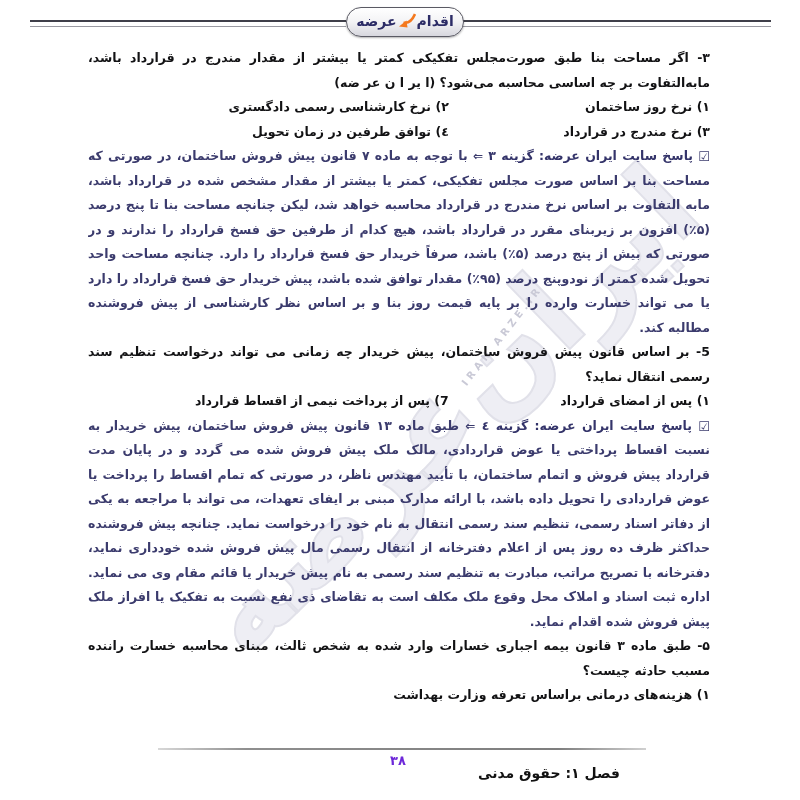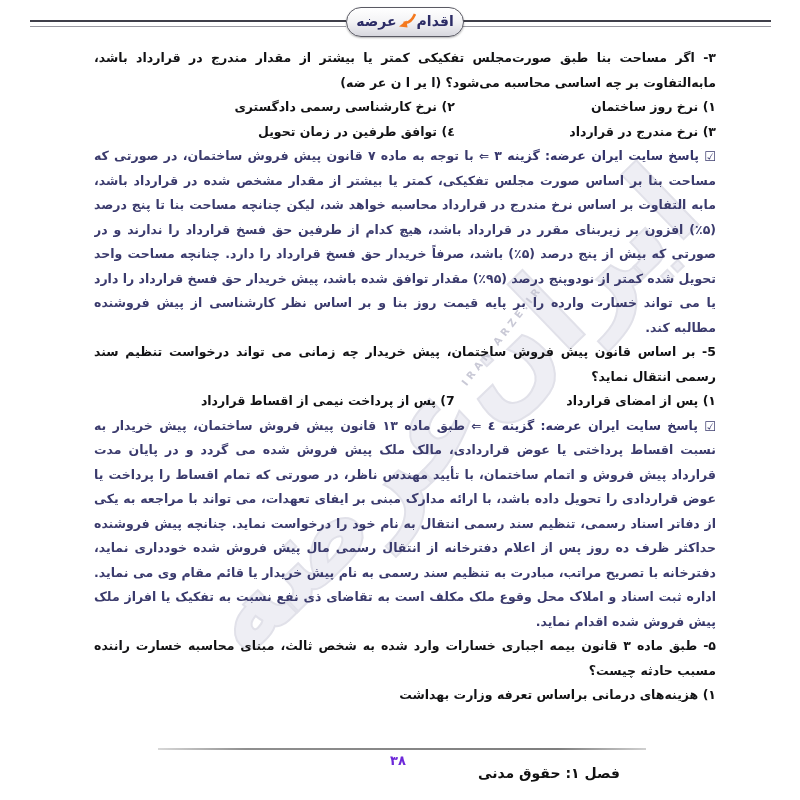--- a/index.html
+++ b/index.html
@@ -37,21 +37,21 @@
   }
   .watermark-sub {
     position:absolute; top:330px; left:440px; z-index:0;
     transform:rotate(-52deg); transform-origin:center;
     font-size:10px; letter-spacing:4px; color:#c9c9d6; font-weight:bold;
     direction:ltr; pointer-events:none;
   }
 
   
   .content {
-    position:absolute; top:46px; right:84px; width:622px; height:698px;
+    position:absolute; top:46px; right:90px; width:622px; height:698px;
     overflow:hidden; z-index:1;
     font-size:12.5px; font-weight:bold; color:#1b1b1d;
     text-align:justify; text-justify:inter-word; line-height:24.5px;
   }
   .content p { margin:0; }
   .question { color:#121214; margin-top:1px; }
   .options2 {
     display:grid; grid-template-columns:42% 58%;
     line-height:24.5px; color:#121214;
   }

